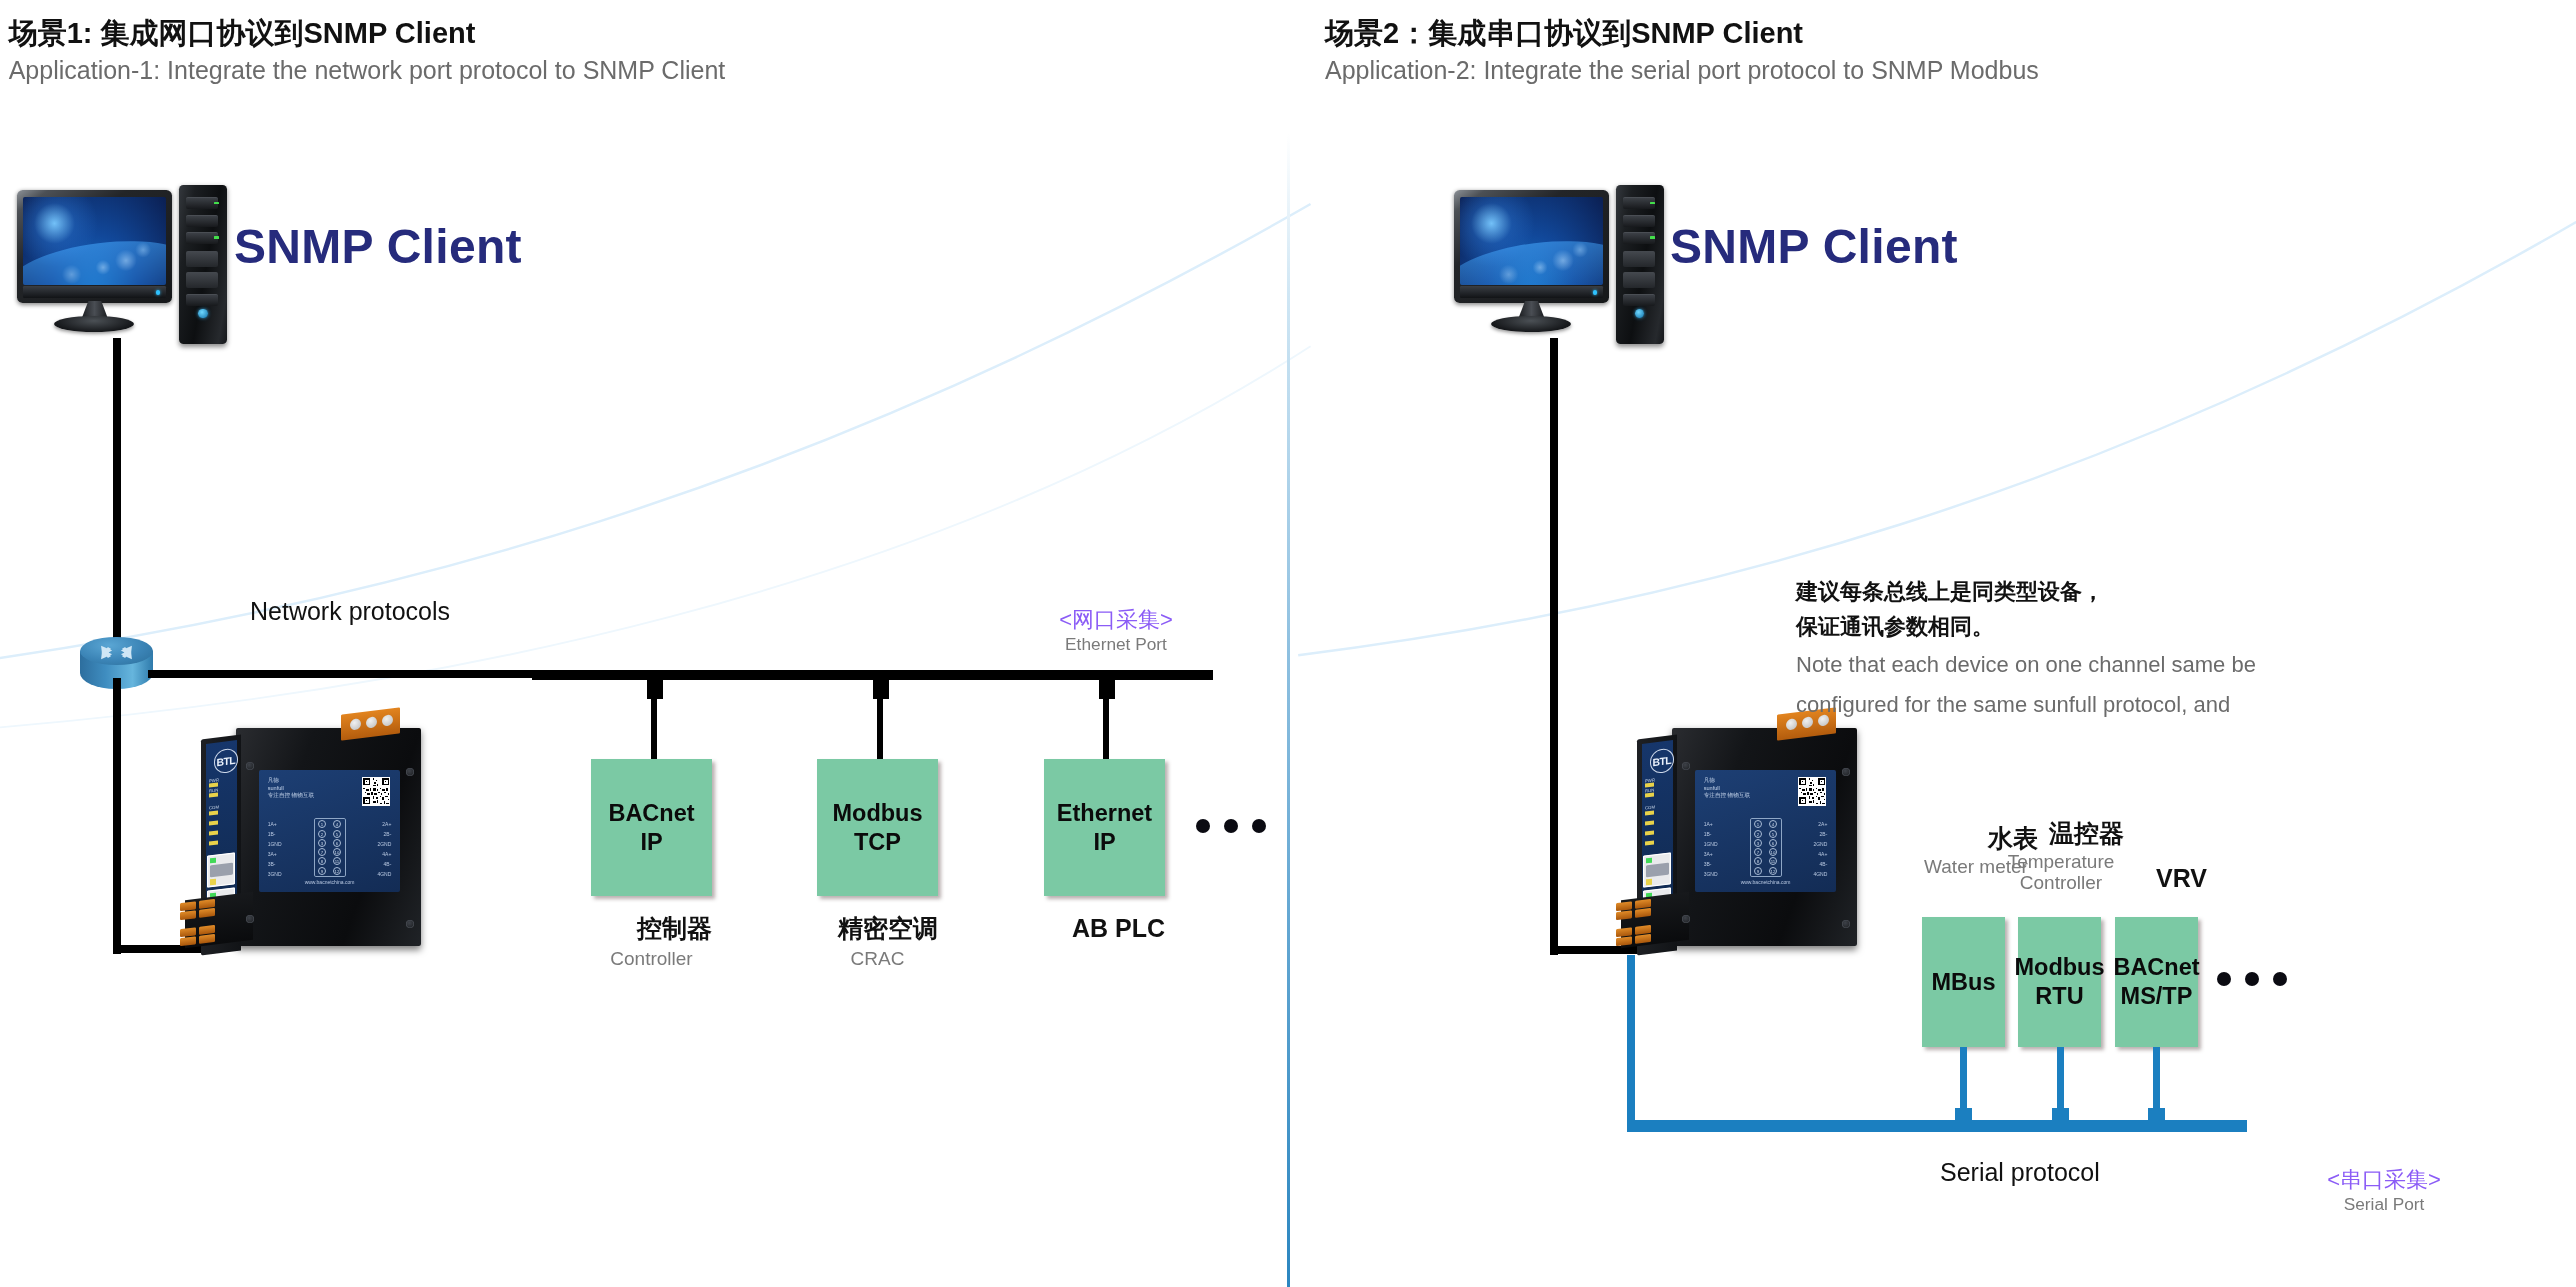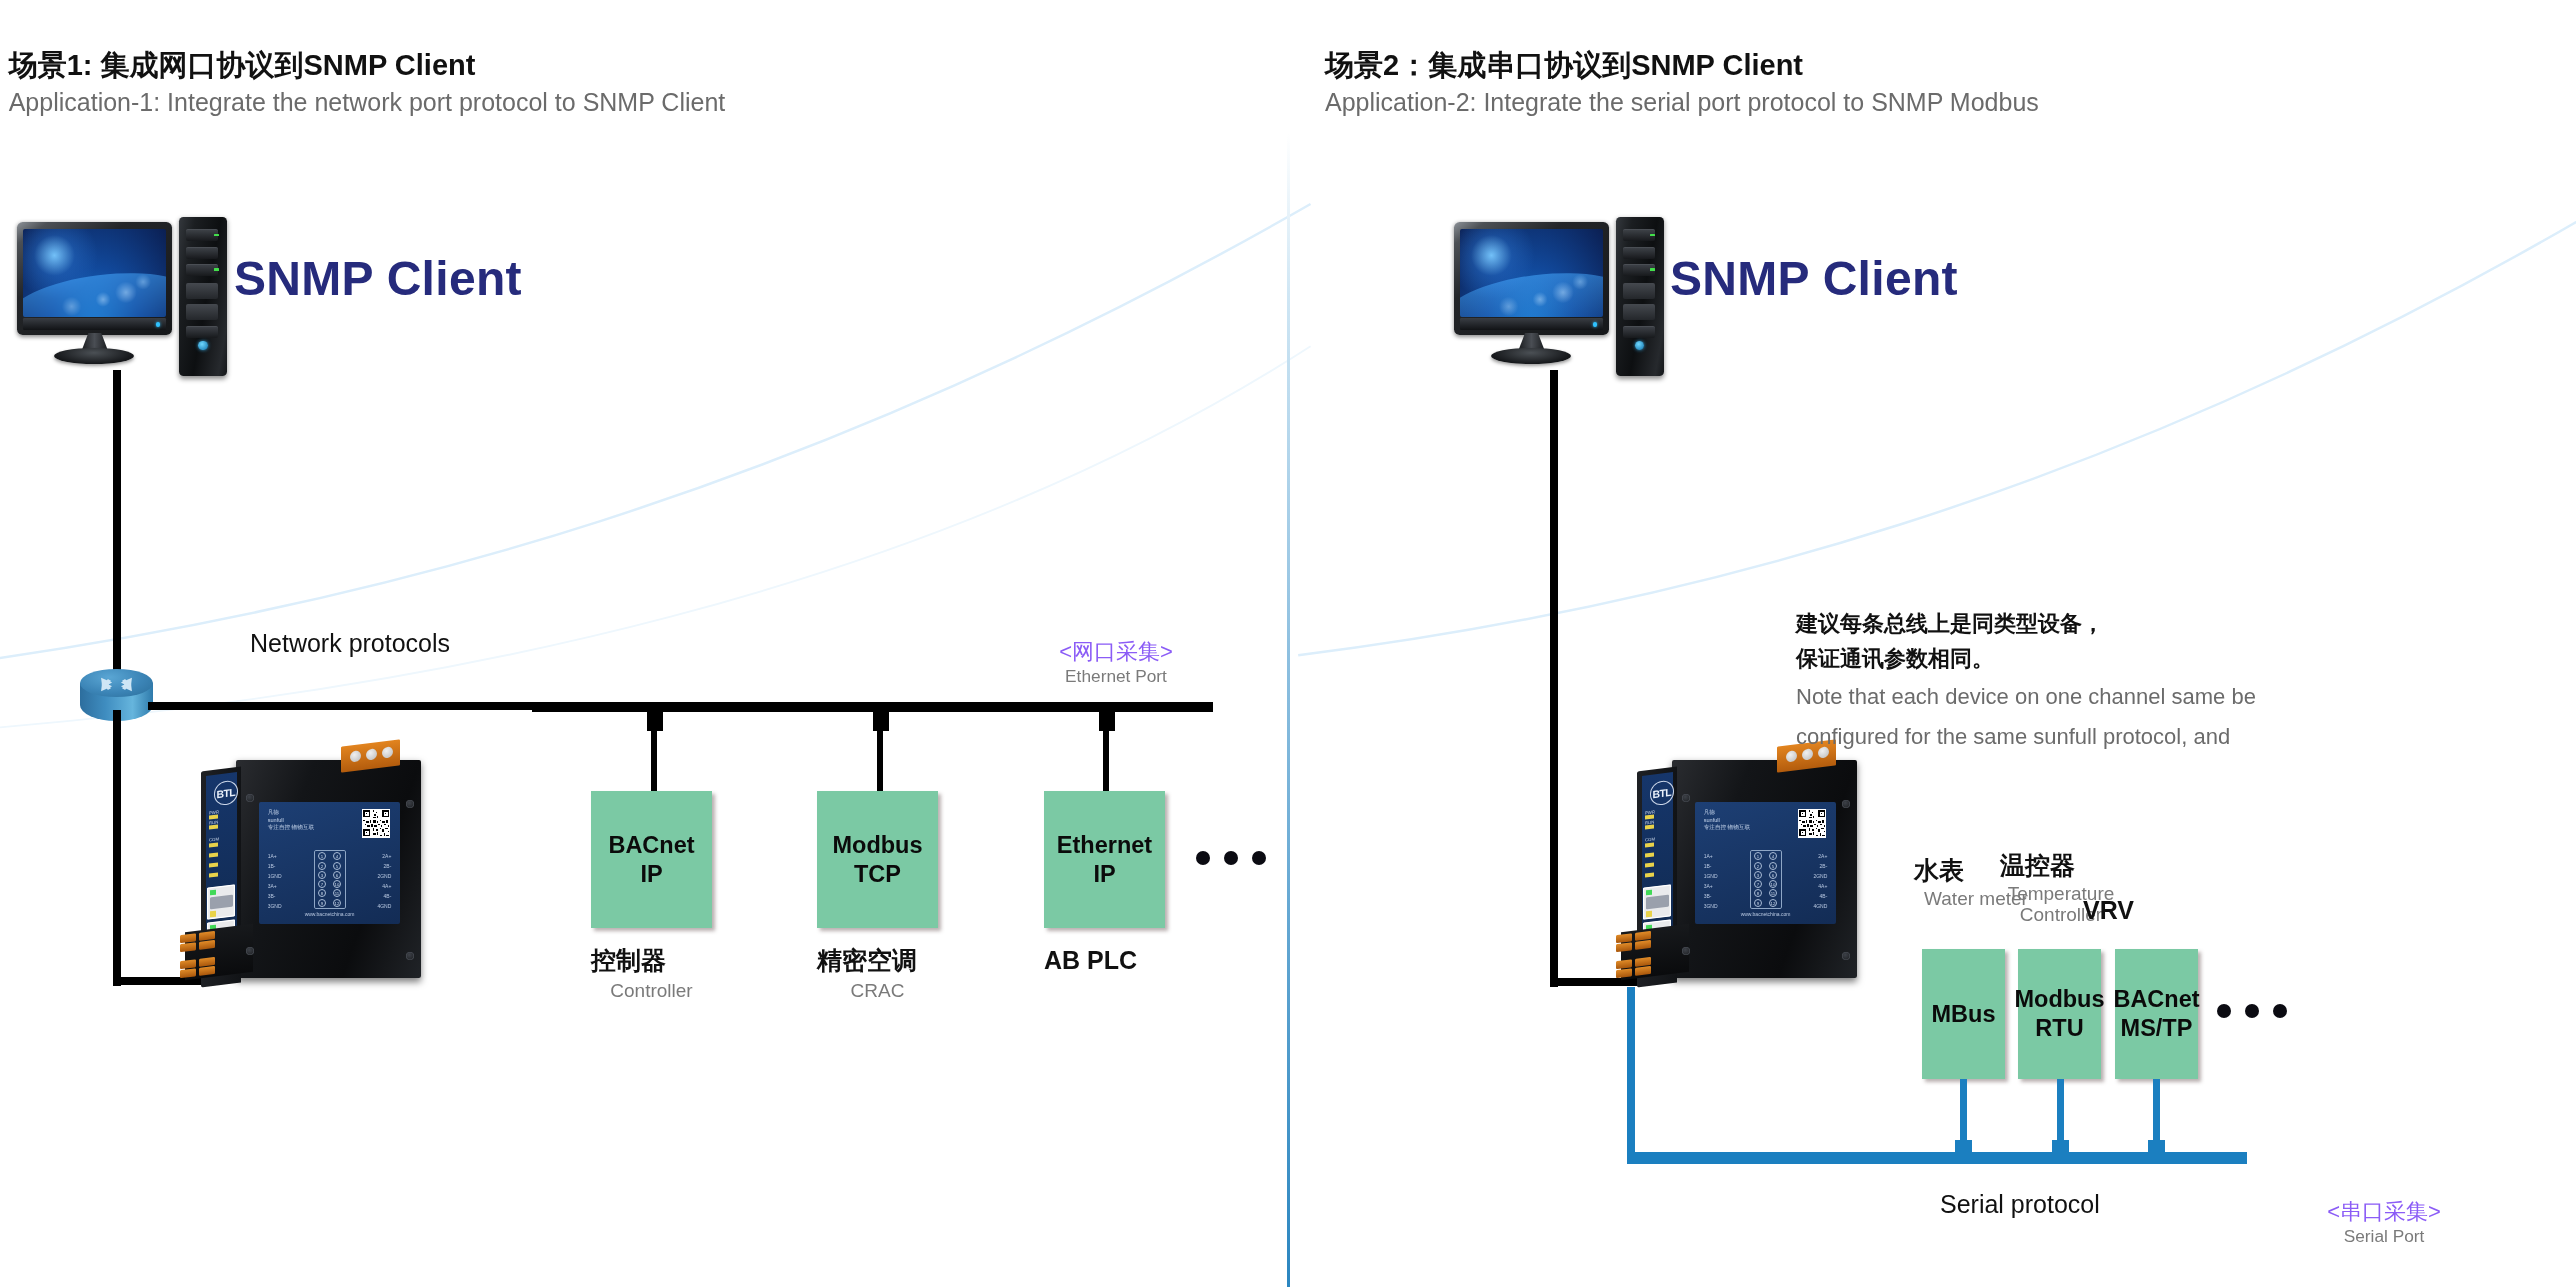--- a/index.html
+++ b/index.html
@@ -16,21 +16,21 @@
   .bg-swoosh { position:absolute; inset:0; pointer-events:none; }
 
   
   .divider {
     position:absolute; left:1287px; top:133px;
     width:3.1px; height:1155px;
     background:linear-gradient(to bottom, #ffffff 0%, #cfe6f4 14%, #8ec0e0 45%, #2b86c0 100%);
   }
 
   
-  .panel { position:absolute; top:0; height:1216px;margin-top:32px; }
+  .panel { position:absolute; top:0; height:1216px; }
   .panel-left  { left:0px;    width:1287px; }
   .panel-right { left:1290px; width:1286px; }
 
   
   .title-cn {
     position:absolute; font-weight:bold; color:#111;
     font-size:29px; letter-spacing:0px; white-space:nowrap;
   }
   .title-en {
     position:absolute; color:#6b6b6b; font-size:25px;
@@ -142,21 +142,21 @@
     position:absolute; background:#7BC9A4;
     box-shadow:2.5px 3.1px 3.7px rgba(90,70,70,.42);
     display:flex; flex-direction:column; align-items:center; justify-content:center;
     font-size:23.5px; font-weight:bold; color:#0b0b0b; line-height:1.22; text-align:center;
   }
   .pbox span{ display:block; }
 
   
   .dev-cn {
     position:absolute; font-size:25px; font-weight:bold; color:#111;
-    white-space:nowrap; text-align:left;
+    white-space:nowrap; text-align:right;
   }
   .dev-en {
     position:absolute; font-size:19px; color:#7a7a7a;
     text-align:center; line-height:1.12;
   }
 
   
   .proto-caption {
     position:absolute; font-size:25px; color:#111; white-space:nowrap;
   }

